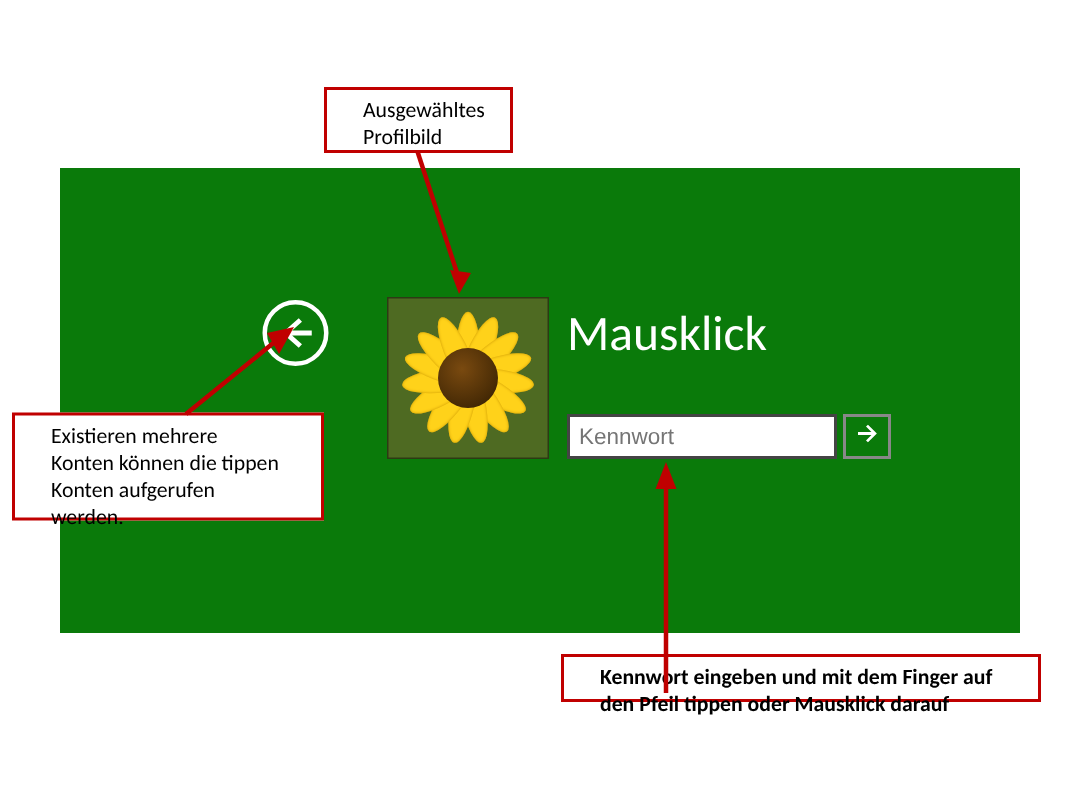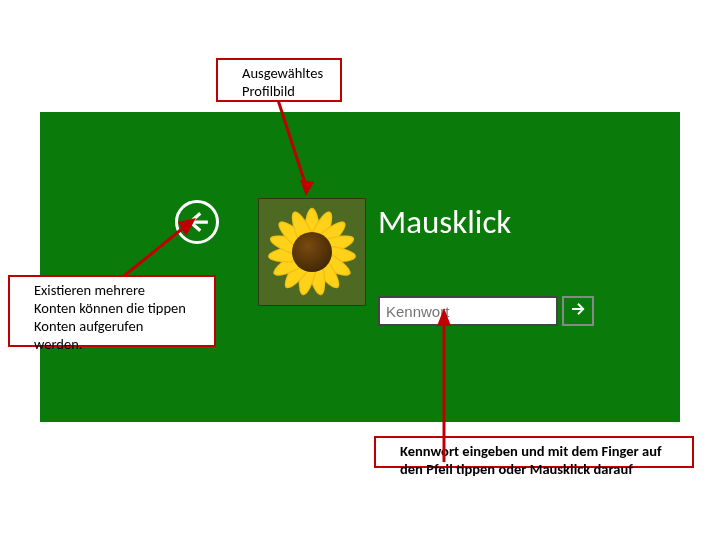--- a/index.html
+++ b/index.html
@@ -32,21 +32,21 @@
          transform-origin:50% 96%;box-shadow:inset 0 0 2px #c99600}
   .center{position:absolute;left:50%;top:50%;width:40px;height:40px;
           margin-left:-20px;margin-top:-20px;border-radius:50%;
           background:radial-gradient(circle at 40% 35%,#7a4a10 0%,#4b2d06 65%,#2e1b03 100%)}
 
   
   .username{position:absolute;left:378px;top:202px;font-size:33px;
             font-weight:400;color:#fff;letter-spacing:0}
 
   
-  .pwd-row{position:absolute;left:378px;top:296px;width:220px;height:40px;
+  .pwd-row{position:absolute;left:378px;top:276px;width:220px;height:40px;
            display:flex}
   .pwd-input{height:30px;width:180px;background:#fff;border:2px solid #444;
              box-sizing:border-box;font-size:15px;color:#777;
              padding:3px 6px;font-style:normal}
   .pwd-go{height:30px;width:32px;margin-left:4px;background:#0a7a0a;
           border:2px solid #888;box-sizing:border-box;display:flex;
           align-items:center;justify-content:center}
   .pwd-go svg{width:18px;height:18px}
   .pwd-go path{stroke:#fff;stroke-width:2.5;fill:none;stroke-linecap:butt}
 

